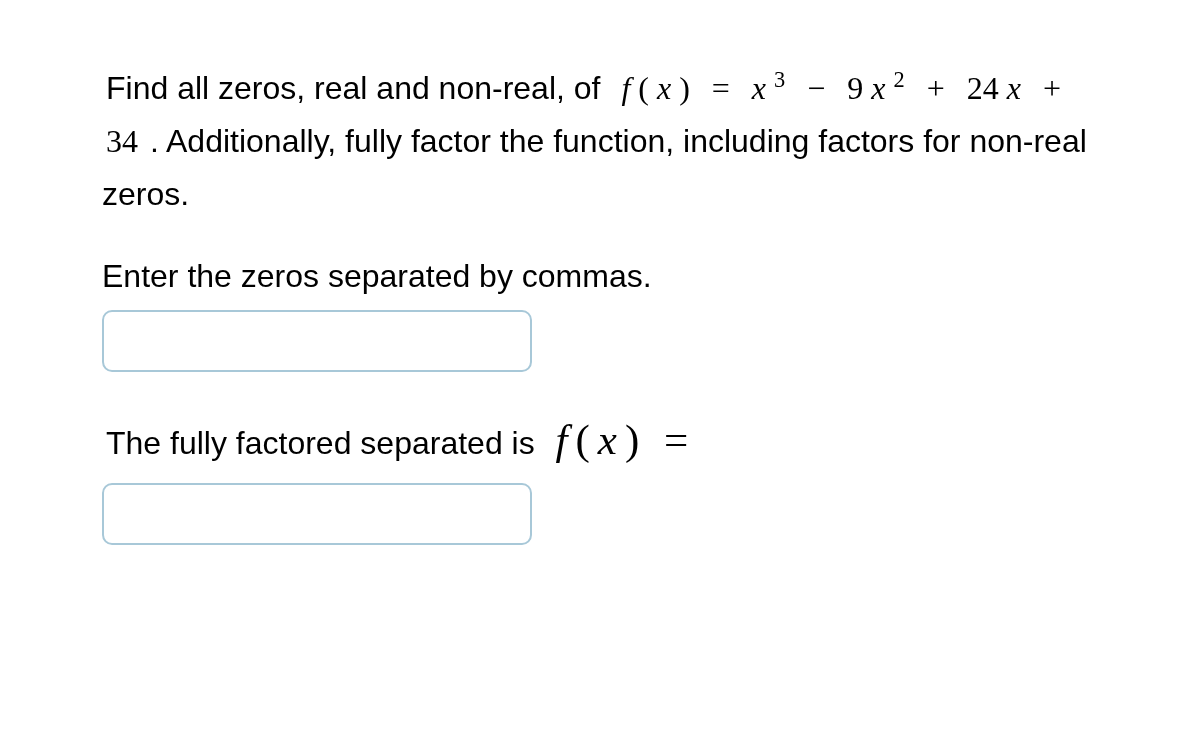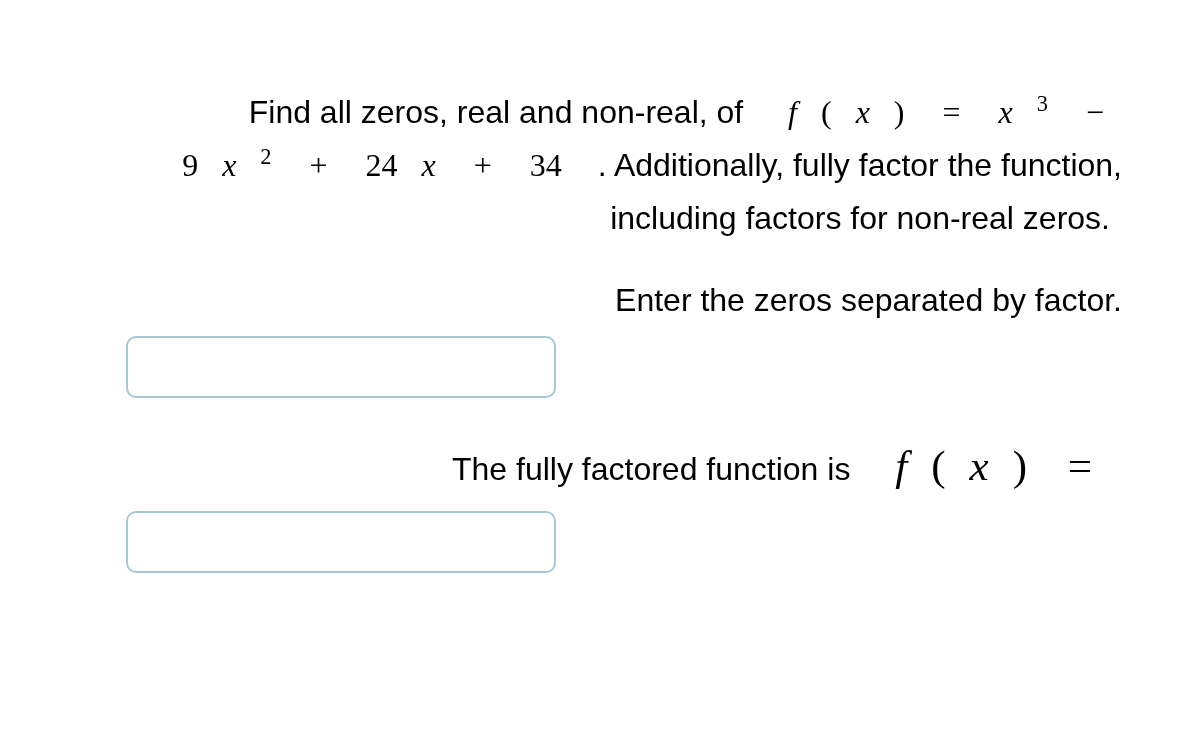--- a/index.html
+++ b/index.html
@@ -1,19 +1,18 @@
 <!DOCTYPE html>
 <html><head>
   <meta charset="utf-8">
   <style>
     * {
-      margin: 12px;
+      margin: 4px;
       padding: 0;
       box-sizing: border-box;
-      text-align: right;
     }
     body {
       font-family: 'Segoe UI', Tahoma, Geneva, Verdana, sans-serif;
       background: #ffffff;
       width: 1200px;
       height: 743px;
       padding: 50px 90px;
       color: #000000;
     }
     .question-text {
@@ -64,21 +63,21 @@
       font-size: 43px;
     }
   </style>
 </head>
 <body>
 
 <div class="question-text">
   <span>Find all zeros, real and non-real, of </span><span class="math"><span>f</span><span class="paren">(</span><span>x</span><span class="paren">)</span><span class="op"> = </span><span>x</span><sup>3</sup><span class="op"> − </span><span class="num">9</span><span>x</span><sup>2</sup><span class="op"> + </span><span class="num">24</span><span>x</span><span class="op"> + </span><span class="num">34</span></span><span>. Additionally, fully factor the function, including factors for non-real zeros.</span>
 </div>
 
-<div class="instruction-text">Enter the zeros separated by factor.</div>
+<div class="instruction-text">Enter the zeros separated by commas.</div>
 
 <input type="text" class="input-field" value="" style="">
 
 <div class="factored-label">
-  <span>The fully factored function is </span><span class="math"><span>f</span><span class="paren">(</span><span>x</span><span class="paren">)</span><span class="op"> =</span></span>
+  <span>The fully factored separated is </span><span class="math"><span>f</span><span class="paren">(</span><span>x</span><span class="paren">)</span><span class="op"> =</span></span>
 </div>
 
 <input type="text" class="input-field" value="" style="">
 
 </body></html>

